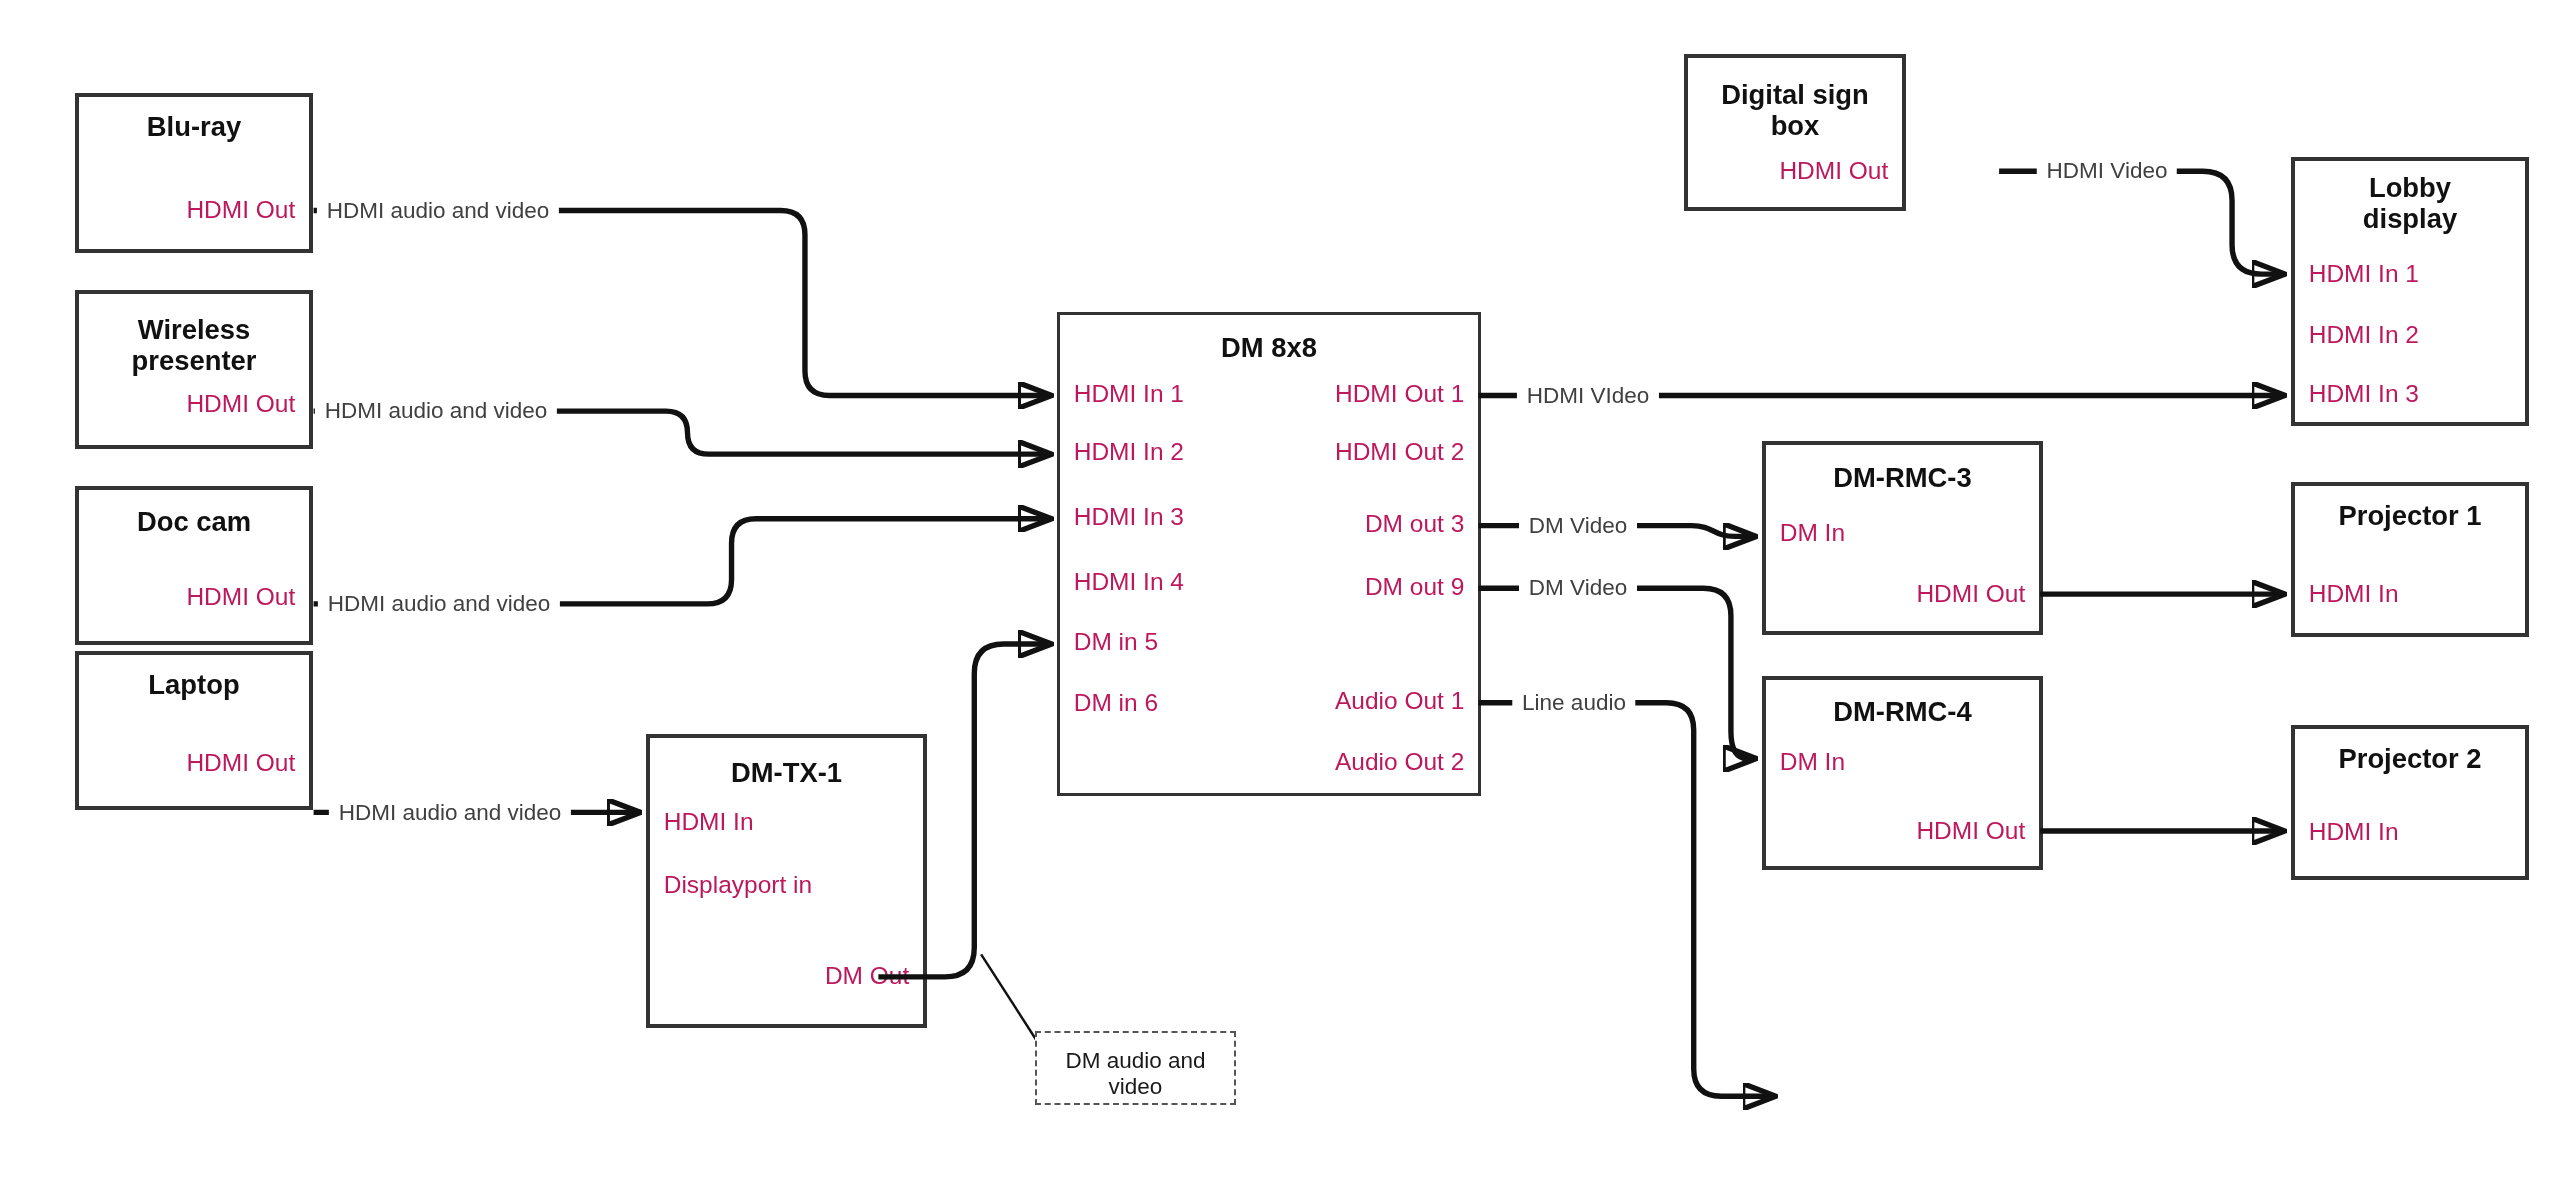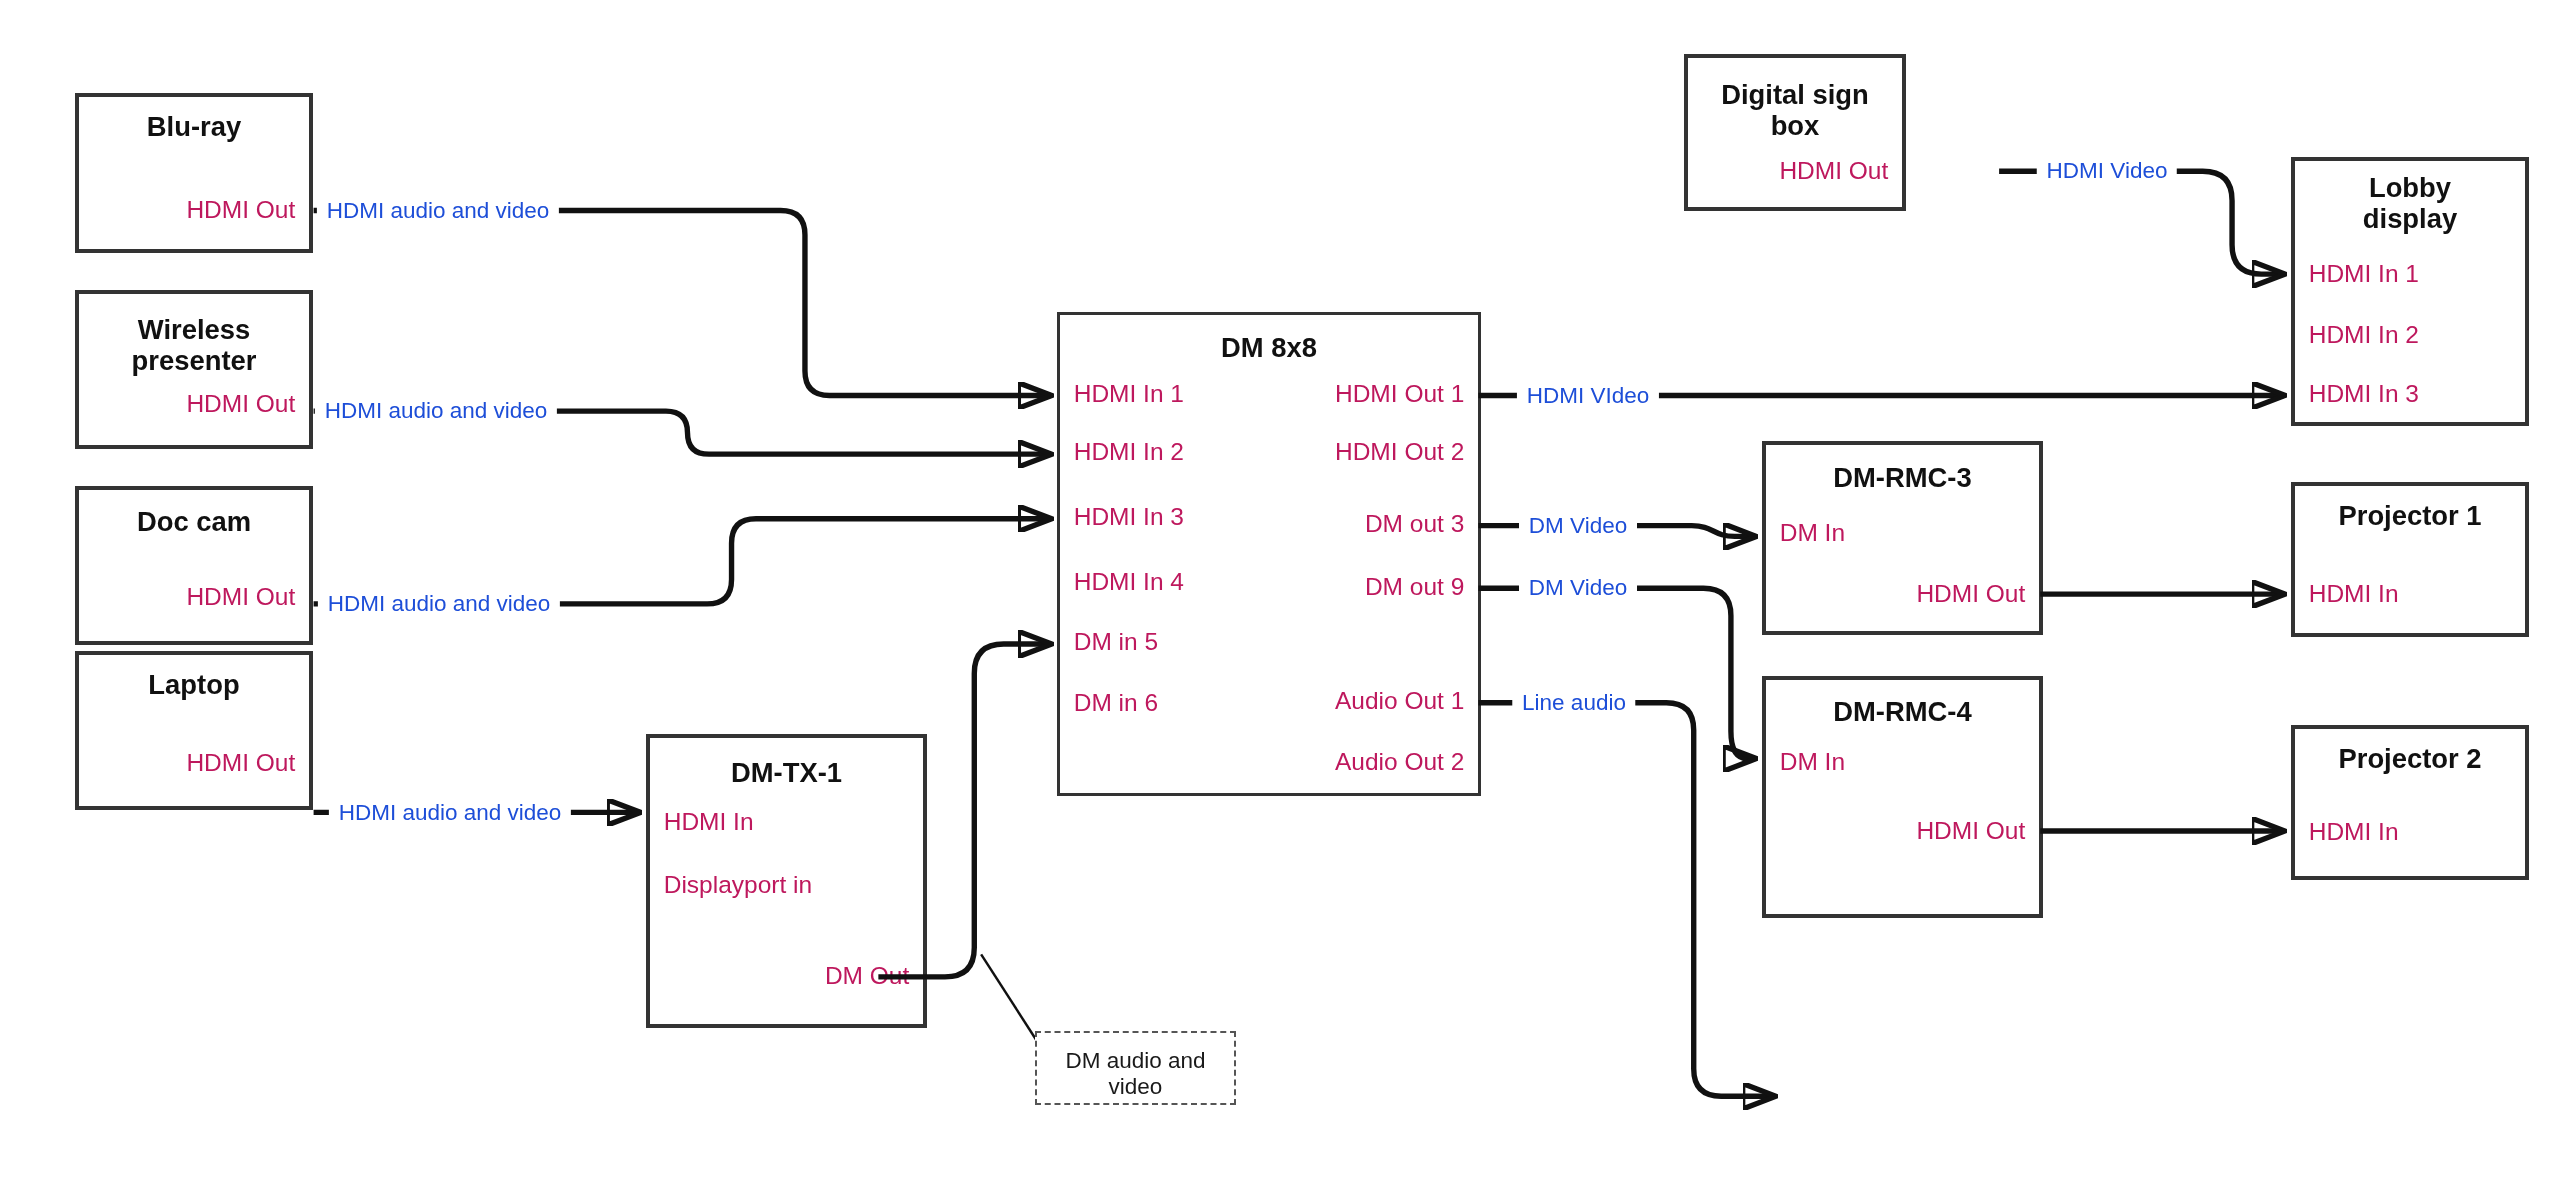--- a/index.html
+++ b/index.html
@@ -18,21 +18,21 @@
   .port{
     position:absolute;font-size:24.5px;line-height:29px;white-space:nowrap;color:#be185d;
   }
   .port.l{left:13.7px;}
   .port.r{right:13.7px;}
   #wires{position:absolute;left:0;top:0;pointer-events:none;}
   #wires path{fill:none;stroke:#111;stroke-width:5.5;}
   #wires path.leader{stroke-width:2.5;}
   .wlabel{
     position:absolute;transform:translate(-50%,-50%);background:#fff;
-    padding:2px 9.8px;font-size:22.5px;line-height:25.5px;white-space:nowrap;color:#1d4ed8;
+    padding:2px 9.8px;font-size:22.5px;line-height:25.5px;white-space:nowrap;color:#404040;
   }
   .callout{
     position:absolute;border:2.9px dashed #555;box-sizing:border-box;background:#fff;
     display:flex;align-items:flex-end;justify-content:center;text-align:center;
     font-size:22.5px;line-height:25.5px;color:#1a1a1a;padding:3.9px 9.8px;
   }
 </style>
 </head>
 <body>
 
@@ -92,21 +92,21 @@
     <div class="port l" style="top:159px;">HDMI In 2</div>
     <div class="port l" style="top:218px;">HDMI In 3</div>
   </div>
 
   <div class="node" style="left:1762px;top:441px;width:281px;height:194px;">
     <div class="title" style="top:16.6px;"><span class="tw">DM-RMC-3</span></div>
     <div class="port l" style="top:73px;">DM In</div>
     <div class="port r" style="top:134px;">HDMI Out</div>
   </div>
 
-  <div class="node" style="left:1762px;top:676px;width:281px;height:242px;">
+  <div class="node" style="left:1762px;top:676px;width:281px;height:194px;">
     <div class="title" style="top:15.7px;"><span class="tw">DM-RMC-4</span></div>
     <div class="port l" style="top:67px;">DM In</div>
     <div class="port r" style="top:136px;">HDMI Out</div>
   </div>
 
   <div class="node" style="left:2291px;top:482px;width:238px;height:155px;">
     <div class="title" style="top:13.7px;"><span class="tw">Projector 1</span></div>
     <div class="port l" style="top:93px;">HDMI In</div>
   </div>
 

